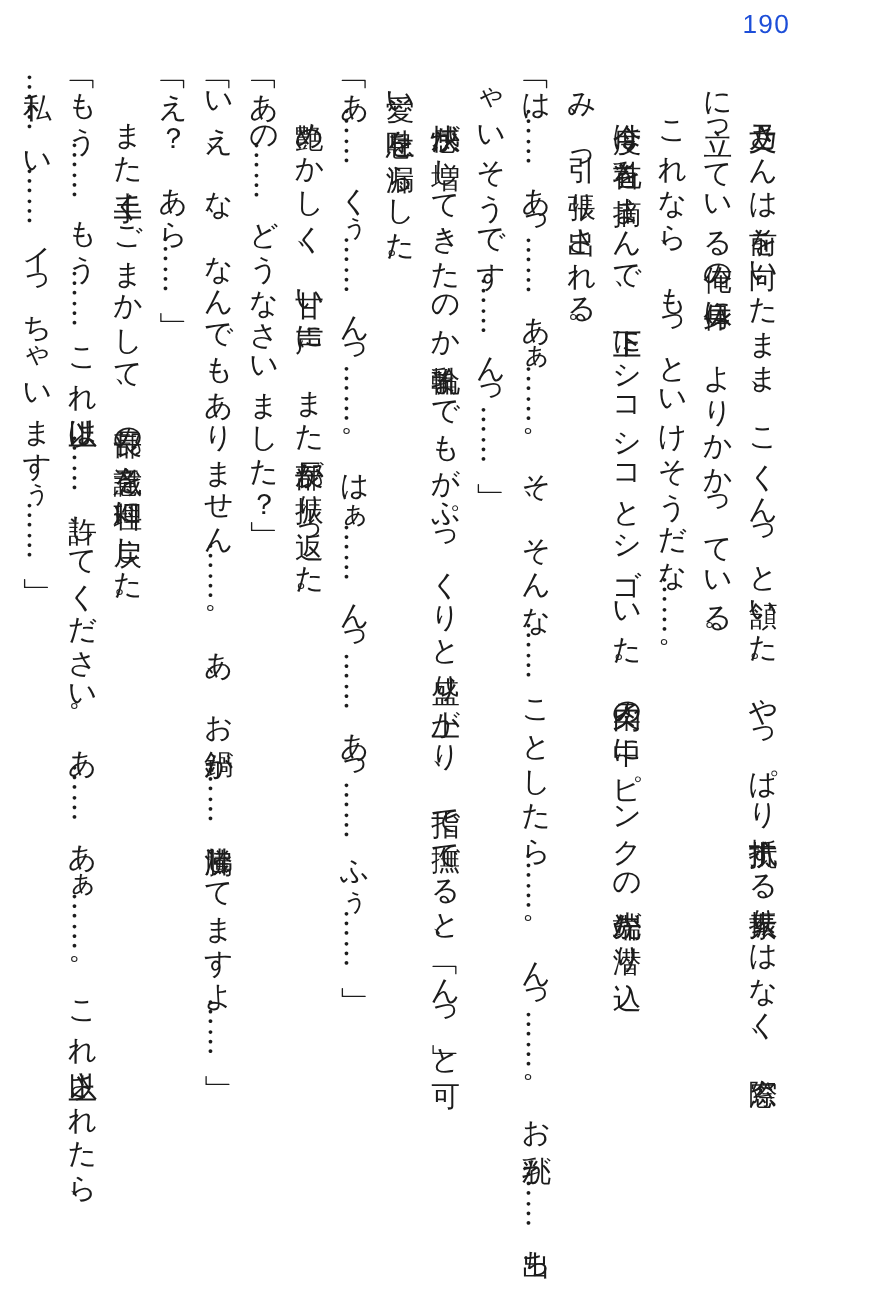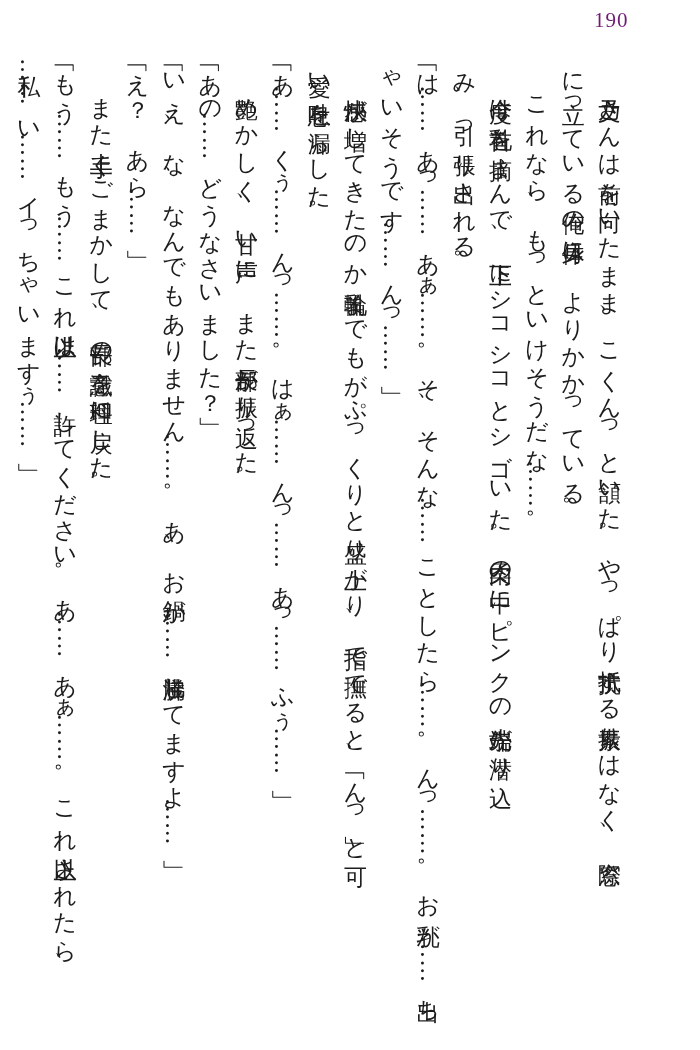--- a/index.html
+++ b/index.html
@@ -14,24 +14,24 @@
     overflow: hidden;
   }
   .page {
     position: absolute;
     inset: 0;
   }
   .page-number {
     position: absolute;
     top: 8px;
     left: 594px;
-    font-family: Liberation Serif, serif;
+    font-family: Liberation Sans, sans-serif;
     font-size: 21px;
     font-weight: 500;
-    color: #701a75;
+    color: #1d4ed8;
     letter-spacing: 1px;
   }
   .text-block {
     position: absolute;
     top: 57px;
     right: 72px;
     height: 990px;
     writing-mode: vertical-rl;
     text-orientation: mixed;
   }

